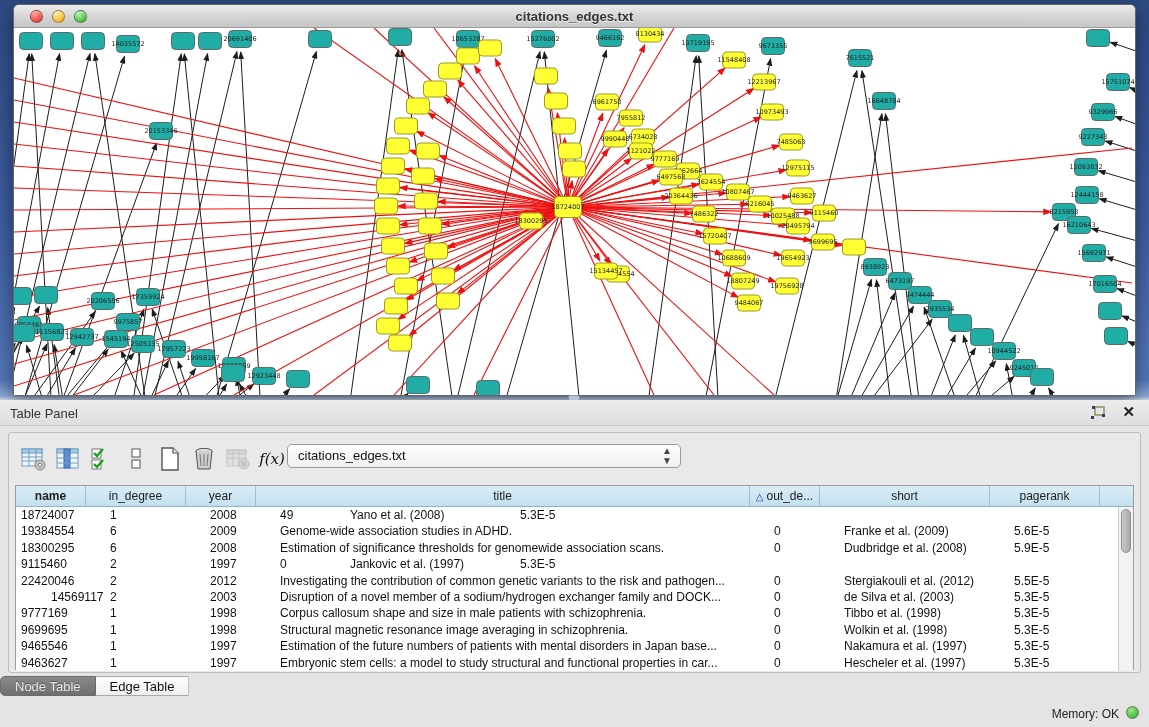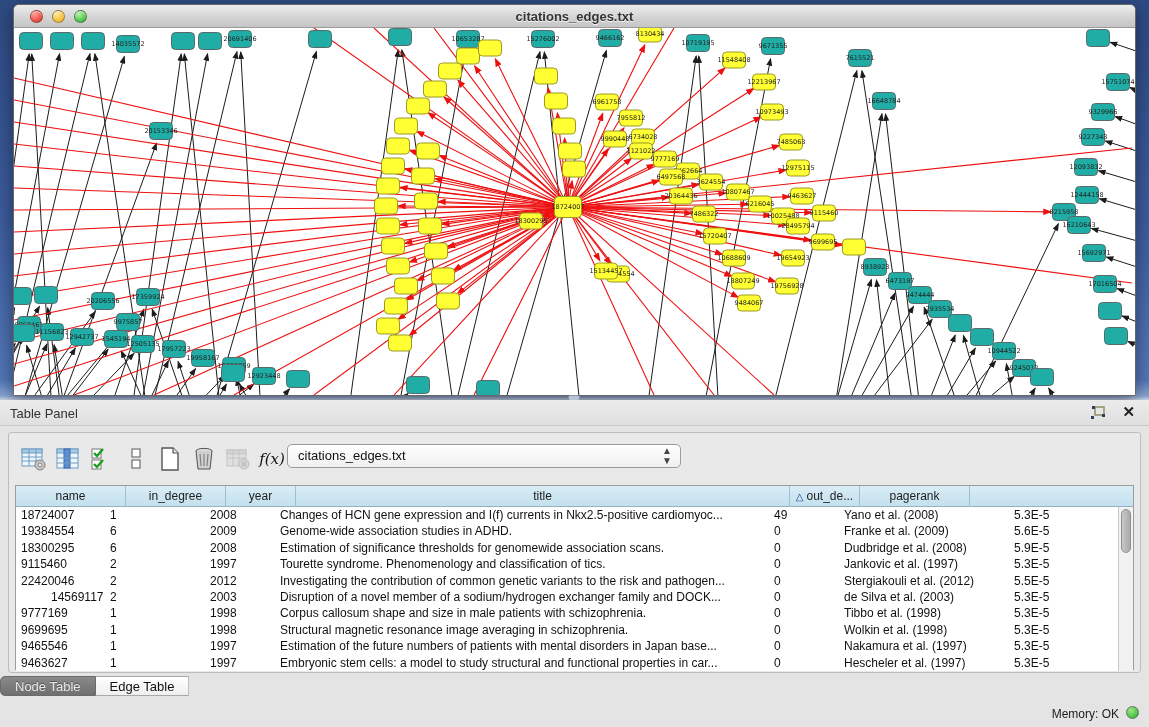--- a/index.html
+++ b/index.html
@@ -803,33 +803,33 @@
       </span>
     </div>
 
     <div class="combo">
       <span>citations_edges.txt</span>
       <span class="arrows">▲<br>▼</span>
     </div>
 
     <div class="tbl">
       <div class="tbl-header">
-          <div class="th" style="width: 110px;">name</div>
+          <div class="th" style="width: 70px; font-weight: bold;">name</div>
           <div class="th" style="width: 100px;">in_degree</div>
           <div class="th" style="width: 70px;">year</div>
           <div class="th" style="width: 494px;">title</div>
           <div class="th" style="width: 70px;"><span class="sort-tri">△</span>out_de...</div>
+          <div class="th" style="width: 170px;">short</div>
           <div class="th" style="width: 110px;">pagerank</div>
         </div>
       <div class="tbl-body">
           <div class="tr">
             <div class="td" style="width: 89px;">18724007</div>
             <div class="td" style="width: 100px;">1</div>
             <div class="td" style="width: 70px;">2008</div>
-            <div class="td" style="width: 494px;">Changes of HCN gene expression and I(f) currents in Nkx2.5-positive cardiomyoc...</div>
             <div class="td" style="width: 70px;">49</div>
             <div class="td" style="width: 170px;">Yano et al. (2008)</div>
             <div class="td" style="width: 110px;">5.3E-5</div>
           </div>
           <div class="tr">
             <div class="td" style="width: 89px;">19384554</div>
             <div class="td" style="width: 100px;">6</div>
             <div class="td" style="width: 70px;">2009</div>
             <div class="td" style="width: 494px;">Genome-wide association studies in ADHD.</div>
             <div class="td" style="width: 70px;">0</div>
@@ -842,21 +842,20 @@
             <div class="td" style="width: 70px;">2008</div>
             <div class="td" style="width: 494px;">Estimation of significance thresholds for genomewide association scans.</div>
             <div class="td" style="width: 70px;">0</div>
             <div class="td" style="width: 170px;">Dudbridge et al. (2008)</div>
             <div class="td" style="width: 110px;">5.9E-5</div>
           </div>
           <div class="tr">
             <div class="td" style="width: 89px;">9115460</div>
             <div class="td" style="width: 100px;">2</div>
             <div class="td" style="width: 70px;">1997</div>
-            <div class="td" style="width: 494px;">Tourette syndrome. Phenomenology and classification of tics.</div>
             <div class="td" style="width: 70px;">0</div>
             <div class="td" style="width: 170px;">Jankovic et al. (1997)</div>
             <div class="td" style="width: 110px;">5.3E-5</div>
           </div>
           <div class="tr">
             <div class="td" style="width: 89px;">22420046</div>
             <div class="td" style="width: 100px;">2</div>
             <div class="td" style="width: 70px;">2012</div>
             <div class="td" style="width: 494px;">Investigating the contribution of common genetic variants to the risk and pathogen...</div>
             <div class="td" style="width: 70px;">0</div>

